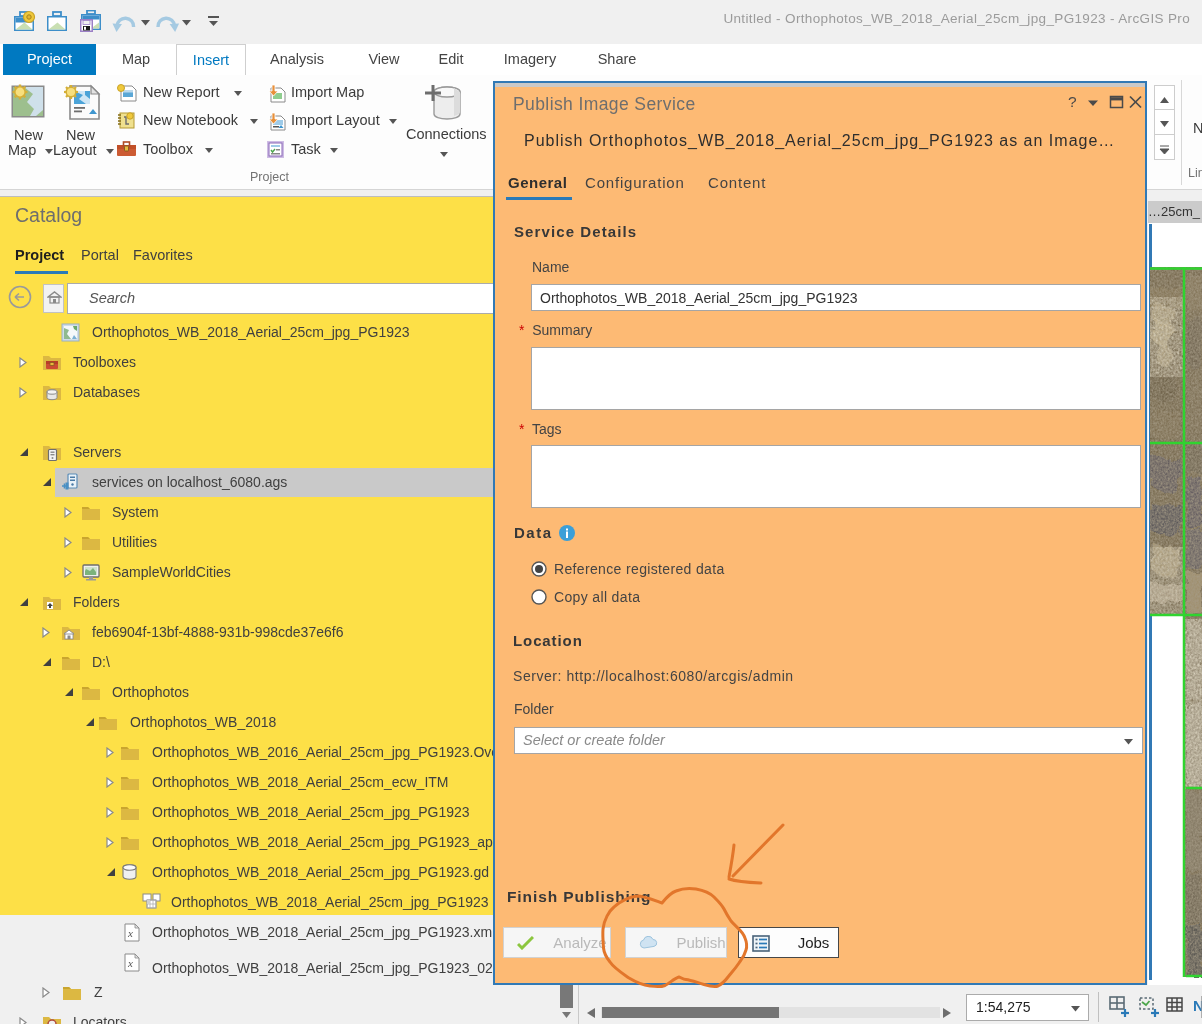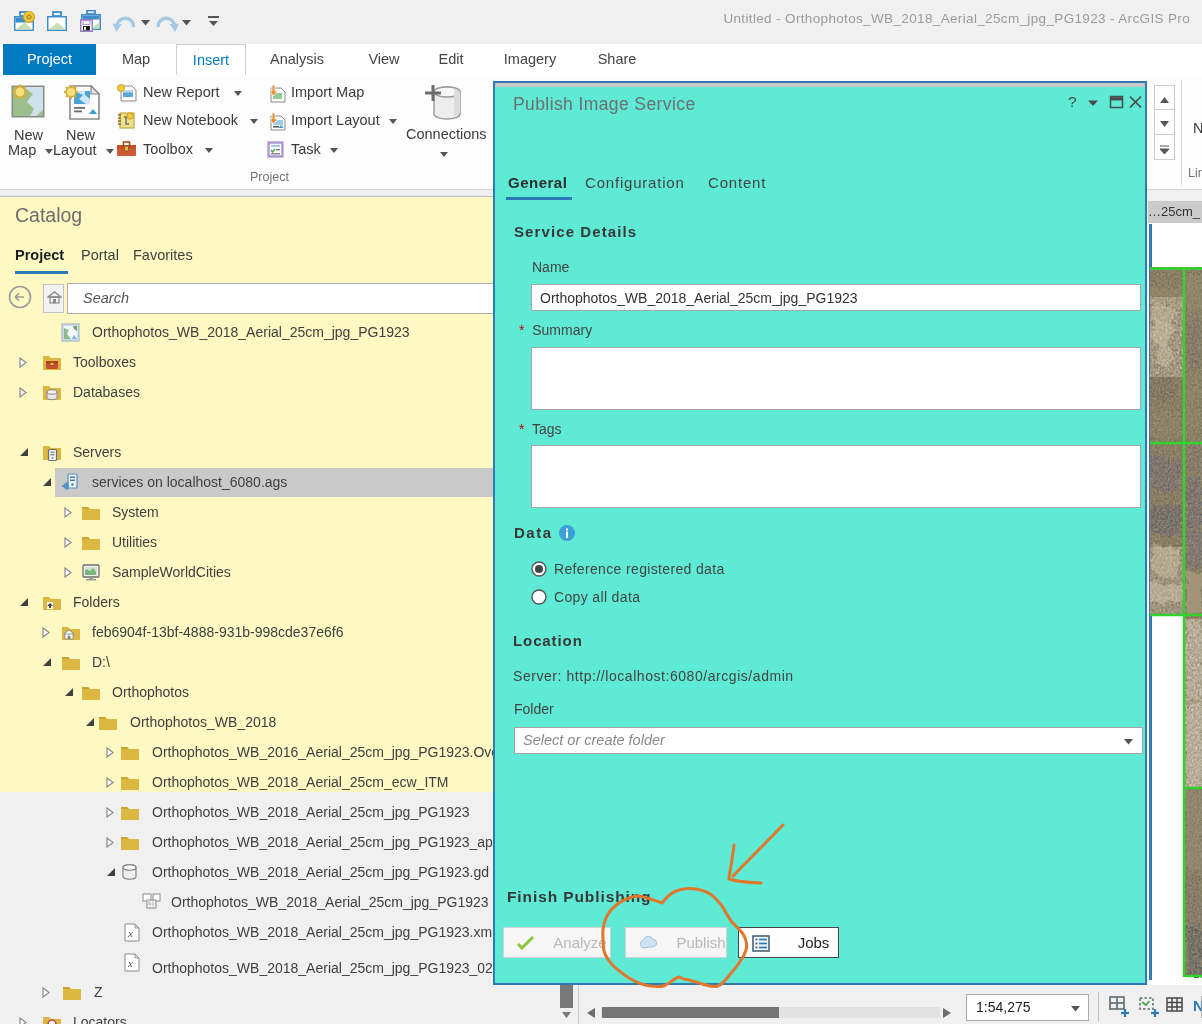--- a/index.html
+++ b/index.html
@@ -14,32 +14,32 @@
 #tabrow { left:0; top:44px; width:1202px; height:31px; background:#ffffff; }
 .rtab { position:absolute; top:0; height:31px; line-height:31px; font-size:14.5px; color:#444; text-align:center; }
 #tab-project { left:3px; width:93px; background:#0079c1; color:#fff; }
 #tab-insert { color:#0079c1; background:#fff; border:1px solid #cfcfcf; border-bottom:none; }
 
 #ribbon { left:0; top:75px; width:1202px; height:115px; background:#fdfdfd; border-bottom:1px solid #d5d5d5; }
 .rlbl { position:absolute; font-size:14.5px; color:#3b3b3b; white-space:nowrap; }
 .glbl { position:absolute; font-size:12.5px; color:#737373; }
 .dd { display:inline-block; width:0; height:0; border-left:4px solid transparent; border-right:4px solid transparent; border-top:5px solid #555; vertical-align:middle; margin-left:5px; }
 
-#catalog { left:0; top:196px; width:578px; height:596px; background:#fef9c3; border-top:1px solid #bdbdbd; }
+#catalog { left:0; top:196px; width:578px; height:719px; background:#fde047; border-top:1px solid #bdbdbd; }
 #cat-title { left:15px; top:7px; font-size:19.5px; color:#6e6e6e; }
 .cat-tab { position:absolute; top:50px; font-size:14.5px; color:#404040; }
 #search-row { left:8px; top:86px; width:570px; height:31px; }
 #tree { left:0; top:120px; width:578px; height:708px; font-size:14px; color:#404040; }
 .trow { position:absolute; left:0; width:578px; height:30px; line-height:30px; white-space:nowrap; }
 .trow>svg { position:absolute; }
 .trow>span { position:absolute; top:0; }
 .ar { top:10px; } .ic { top:6px; }
 .sel { position:absolute; left:55px; width:523px; height:29px; top:1px; background:#c9c9c9; }
 
-#dialog { left:493px; top:81px; width:654px; height:904px; background:#5eead4; border:2px solid #3179b5; }
+#dialog { left:493px; top:81px; width:654px; height:904px; background:#fdba74; border:2px solid #3179b5; }
 #dlg-strip { left:0; top:0; width:650px; height:4px; background:#c9c9c9; }
 .dlg-h1 { position:absolute; font-size:17.5px; letter-spacing:0.4px; color:#6e6e6e; }
 .dlg-bold { position:absolute; font-size:15px; font-weight:bold; color:#383838; }
 .dlg-lbl { position:absolute; font-size:14px; color:#444; }
 .dlg-input { position:absolute; background:#fff; border:1px solid #a5a5a5; }
 .red { color:#c00; }
 
 .dbtn { position:absolute; height:31px; border:1px solid #d2d2d2; background:#f6f6f6; font-size:15px; color:#b9b9b9; line-height:29px; text-align:center;padding-left:24px; }
 </style>
 </head>
@@ -342,21 +342,21 @@
         <path d="M7 12 h9 M7 12 l4 -3.5 M7 12 l4 3.5" stroke="#9a9a9a" stroke-width="1.6" fill="none"></path>
       </svg>
       <div class="abs" style="left:35px;top:1px;width:21px;height:29px;background:#f2f2f2;border:1px solid #c2c2c2;">
         <svg style="position:absolute;left:3px;top:5px;" width="15" height="15" viewBox="0 0 15 15">
           <path d="M1 7 l6.5 -5 6.5 5 z" fill="none" stroke="#8a8a8a" stroke-width="1.4"></path>
           <rect x="3" y="7" width="9" height="6" fill="none" stroke="#8a8a8a" stroke-width="1.2"></rect>
           <rect x="6" y="9" width="3" height="4" fill="#8a8a8a"></rect>
         </svg>
       </div>
       <div class="abs" style="left:59px;top:0;width:511px;height:31px;background:#fff;border:1px solid #ababab;">
-        <span style="position:absolute;left:15px;top:6px;font-style:italic;font-size:14.5px;color:#555;">Search</span>
+        <span style="position:absolute;left:21px;top:6px;font-style:italic;font-size:14.5px;color:#555;">Search</span>
       </div>
     </div>
     <div class="abs" id="tree">
       <div class="trow" style="top:0;">
           <svg class="ic" style="left:61px;" width="20" height="19" viewBox="0 0 20 19">
             <use href="#i-imgitem"></use>
           </svg>
           <span style="left:92px;">Orthophotos_WB_2018_Aerial_25cm_jpg_PG1923</span>
         </div>
       <div class="trow" style="top:30px;">
@@ -689,20 +689,21 @@
       <path d="M20 7.5 l10 0 -5 5.5 z" fill="#4a4a4a"></path>
       <g fill="none" stroke="#4a4a4a" stroke-width="1.5">
           <rect x="42.5" y="3.5" width="12" height="11"></rect>
           <line x1="42.5" y1="5.8" x2="54.5" y2="5.8" stroke-width="3.2"></line>
         </g>
       <g stroke="#4a4a4a" stroke-width="1.7">
           <line x1="62" y1="3.5" x2="73" y2="14.5"></line>
           <line x1="73" y1="3.5" x2="62" y2="14.5"></line>
         </g>
     </svg>
+    <div class="abs" style="left:29px;top:49px;font-size:16px;letter-spacing:1px;color:#2e2e2e;">Publish Orthophotos_WB_2018_Aerial_25cm_jpg_PG1923 as an Image…</div>
     <div class="abs" style="left:13px;top:91px;font-size:15px;font-weight:bold;letter-spacing:0.5px;color:#2e2e2e;">General</div>
     <div class="abs" style="left:90px;top:91px;font-size:15px;letter-spacing:0.8px;color:#444;">Configuration</div>
     <div class="abs" style="left:213px;top:91px;font-size:15px;letter-spacing:0.8px;color:#444;">Content</div>
     <div class="abs" style="left:11px;top:114px;width:66px;height:3px;background:#2a7ab8;"></div>
     <div class="dlg-bold" style="left:19px;top:140px;letter-spacing:1.1px;">Service Details</div>
     <div class="dlg-lbl" style="left:37px;top:176px;">Name</div>
     <div class="dlg-input" style="left:36px;top:201px;width:610px;height:27px;">
       <span style="position:absolute;left:8px;top:5px;font-size:14px;color:#333;">Orthophotos_WB_2018_Aerial_25cm_jpg_PG1923</span>
     </div>
     <div class="dlg-lbl" style="left:24px;top:239px;"><span class="red">*</span>&nbsp; Summary</div>

